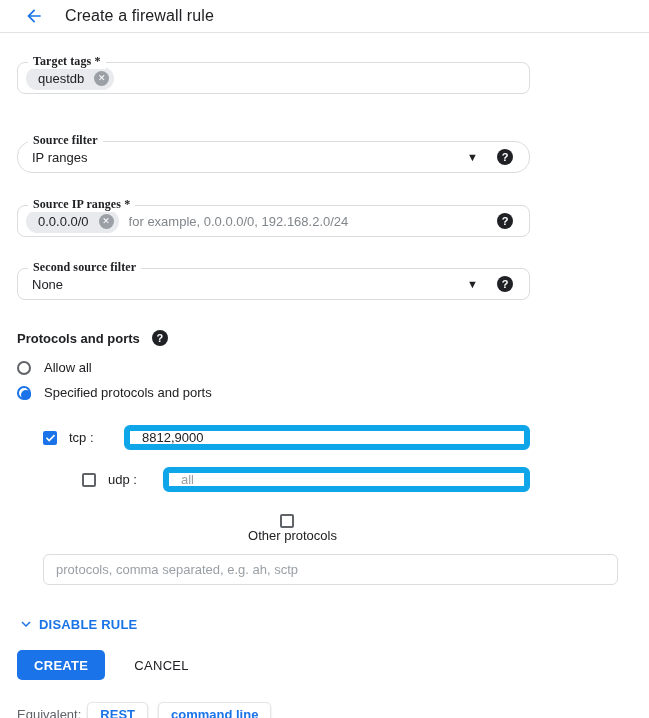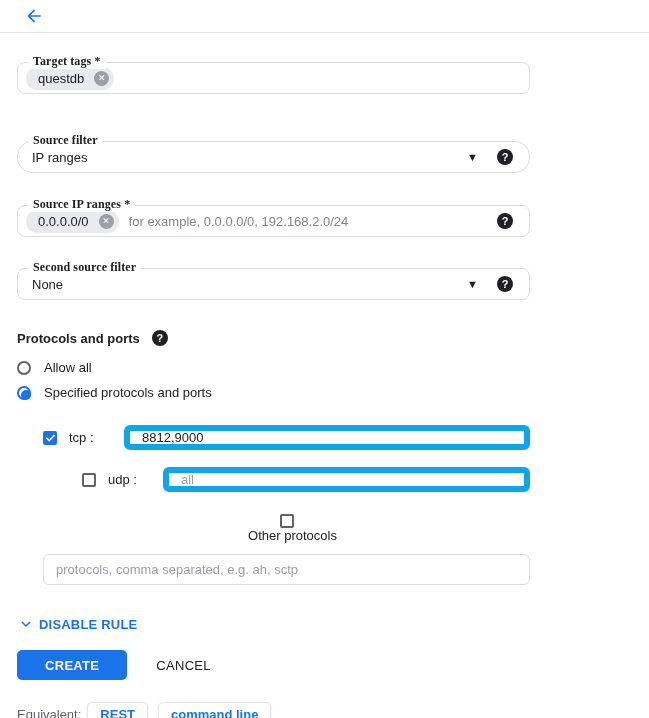--- a/index.html
+++ b/index.html
@@ -52,49 +52,50 @@
   .row-tcp { margin-top:25px; }
   .row-udp { margin-top:17px;padding-left:39px; }
   .row-other { margin-top:22px;flex-direction:column; }
   .checkbox { width:14px; height:14px; border:2px solid #5f6368; border-radius:2px; flex:none; background:#fff; display:flex; align-items:center; justify-content:center; cursor:pointer; }
   .checkbox.checked { background:#1a73e8; border-color:#1a73e8; }
   .checkbox svg { width:13px; height:13px; fill:none; stroke:#fff; stroke-width:3; display:none; }
   .checkbox.checked svg { display:block; }
   .proto-label { margin-left:12px; width:55px; font-size:13px; color:#202124; }
   .port-input { flex:1; height:25px; border:6px solid #0ea5e9; border-radius:6px; padding:0 12px; font-family:inherit; font-size:13px; color:#202124; outline:none; }
   .port-input::placeholder { color:#9aa0a6; }
-  .other-protocols-input { display:block; margin-left:26px; margin-top:11px; width:487px; height:31px; border:1px solid #dadce0; border-radius:6px; padding:0 12px; font-family:inherit; font-size:13px; outline:none; }
+  .other-protocols-input { display:block; margin-left:26px; margin-top:11px; width:575px; height:31px; border:1px solid #dadce0; border-radius:6px; padding:0 12px; font-family:inherit; font-size:13px; outline:none; }
   .other-protocols-input::placeholder { color:#9aa0a6; }
 
   
   .disable-rule { margin-top:30px; display:flex; align-items:center; gap:4px; color:#1a73e8; font-size:13px; font-weight:700; letter-spacing:.2px; cursor:pointer; background:none; border:none; font-family:inherit; padding:0; }
   .disable-rule svg { width:18px; height:18px; fill:#1a73e8; }
 
   
   .actions { margin-top:17px; display:flex; align-items:center; }
-  .create-btn { background:#1a73e8; color:#fff; border:none; border-radius:5px; height:30px; padding:0 28px; font-family:inherit; font-size:13px; font-weight:700; letter-spacing:.3px; cursor:pointer; }
+  .create-btn { background:#1a73e8; color:#fff; border:none; border-radius:5px; height:30px; padding:0 17px; font-family:inherit; font-size:13px; font-weight:700; letter-spacing:.3px; cursor:pointer; }
   .cancel-btn { background:none; border:none; color:#202124; font-family:inherit; font-size:13px; font-weight:400; letter-spacing:.3px; margin-left:29px; cursor:pointer; }
 
   
   .equivalent { margin-top:22px; display:flex; align-items:center; }
   .equivalent-label { color:#5f6368; font-size:13px; }
   .equiv-btn { margin-left:6px; background:#fff; border:1px solid #e6e6e6; box-shadow:0 1px 2px rgba(60,64,67,.2); border-radius:5px; height:25px; padding:0 12px; color:#1a73e8; font-family:inherit; font-size:13px; font-weight:700; cursor:pointer; }
   .equiv-btn + .equiv-btn { margin-left:10px; }
 </style>
 </head>
 <body>
 
 <div class="header">
   <button class="back-btn">
     <span style="display:flex">
       <svg viewBox="0 0 24 24">
           <path d="M20 11H7.83l5.59-5.59L12 4l-8 8 8 8 1.41-1.41L7.83 13H20v-2z"></path>
         </svg>
     </span>
   </button>
+  <span class="page-title">Create a firewall rule</span>
 </div>
 
 <div class="content">
 
   <div class="ofield mt-target">
     <span class="flabel">Target tags *</span>
     <span class="chip">
       <span class="chip-text">questdb</span>
       <button class="chip-close">✕</button>
     </span>

